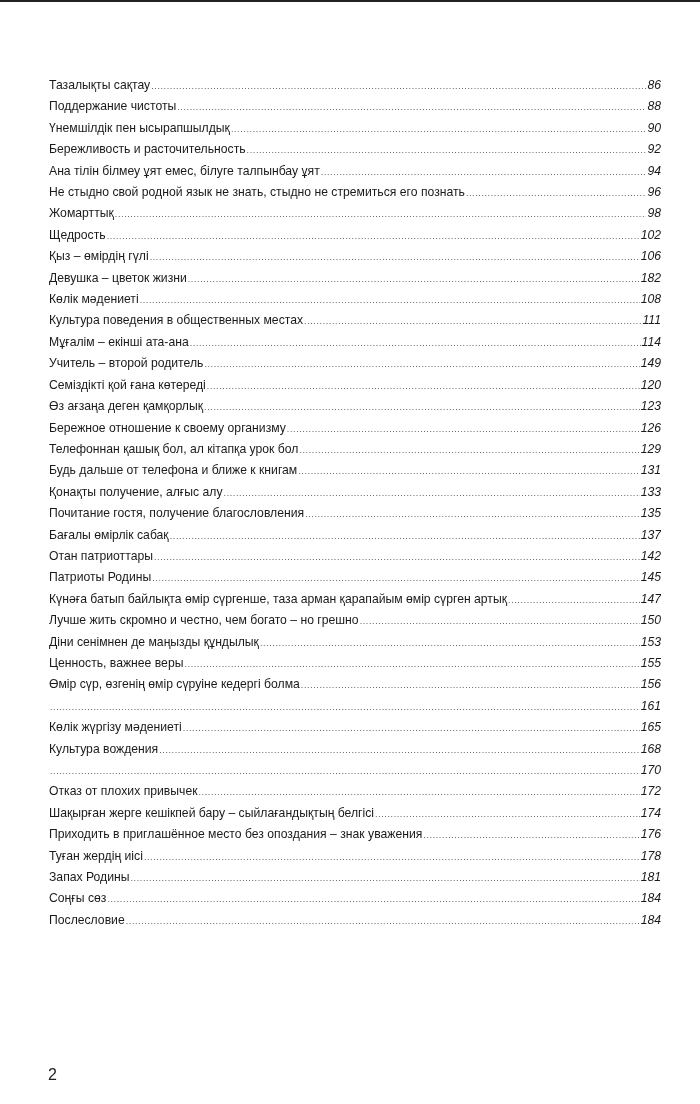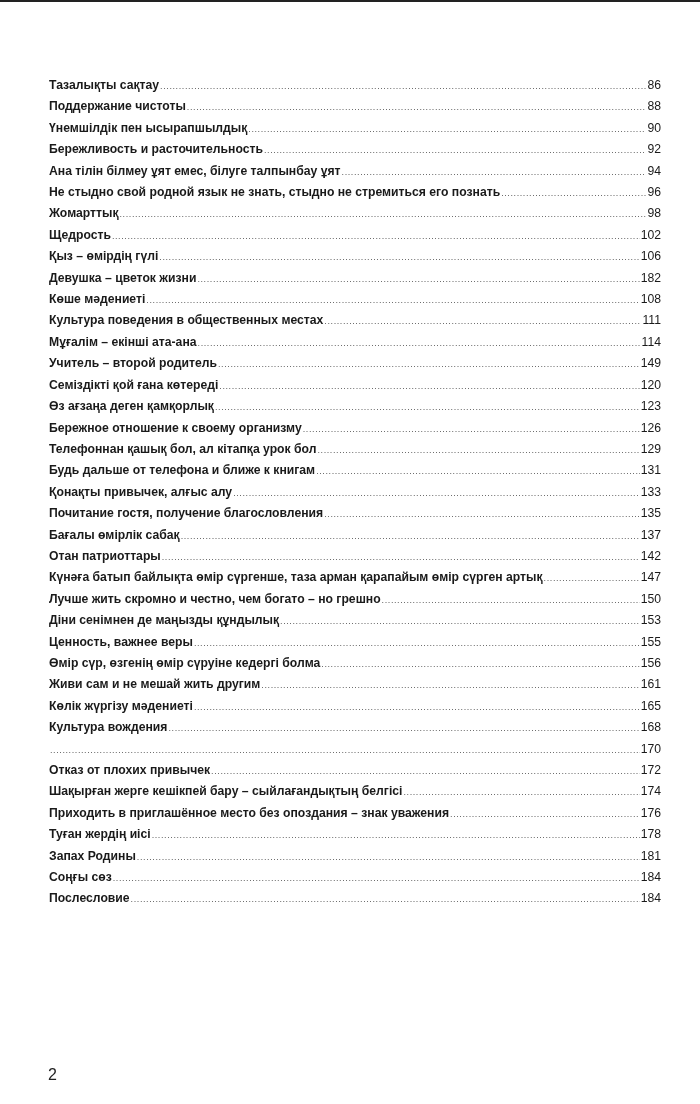--- a/index.html
+++ b/index.html
@@ -6,29 +6,29 @@
   body {
     width: 700px; height: 1104px; background: #ffffff; position: relative; overflow: hidden;
     font-family: "Liberation Sans", sans-serif; color: #1a1a1a;
   }
   .top-edge { position: absolute; left: 0; top: 0; width: 700px; height: 2px; background: #222; }
   .toc { position: absolute; left: 49px; top: 75px; width: 612px; }
   .toc-row {
     display: flex; align-items: baseline; height: 21.42px; line-height: 21.42px;
     font-size: 12.2px; white-space: nowrap; overflow: hidden;
   }
-  .toc-title { font-weight: bold; flex: 0 0 auto; }
+  .toc-title { font-weight: normal; flex: 0 0 auto; }
   .toc-dots {
     flex: 1 1 auto; overflow: hidden; margin: 0 1px; color: #555;
     font-size: 9px; letter-spacing: 0.6px;
   }
   .toc-dots::before {
     content: "..............................................................................................................................................................................................................................";
   }
-  .toc-page { flex: 0 0 auto; text-align: left; font-weight: normal; }
+  .toc-page { flex: 0 0 auto; text-align: left; font-weight: normal; font-style: italic; }
   .page-number { position: absolute; left: 48px; top: 1066px; font-size: 16px; color: #222; }
 </style>
 </head>
 <body>
 
 <div class="top-edge"></div>
 
 <div class="toc" id="toc">
     <div class="toc-row">
       <span class="toc-title">Тазалықты сақтау</span>
@@ -74,21 +74,21 @@
       <span class="toc-title">Қыз – өмірдің гүлі</span>
       <span class="toc-dots"></span>
       <span class="toc-page">106</span>
     </div>
     <div class="toc-row">
       <span class="toc-title">Девушка – цветок жизни</span>
       <span class="toc-dots"></span>
       <span class="toc-page">182</span>
     </div>
     <div class="toc-row">
-      <span class="toc-title">Көше мәдениеті</span>
+      <span class="toc-title">Көлік мәдениеті</span>
       <span class="toc-dots"></span>
       <span class="toc-page">108</span>
     </div>
     <div class="toc-row">
       <span class="toc-title">Культура поведения в общественных местах</span>
       <span class="toc-dots"></span>
       <span class="toc-page">111</span>
     </div>
     <div class="toc-row">
       <span class="toc-title">Мұғалім – екінші ата-ана</span>
@@ -119,40 +119,45 @@
       <span class="toc-title">Телефоннан қашық бол, ал кітапқа урок бол</span>
       <span class="toc-dots"></span>
       <span class="toc-page">129</span>
     </div>
     <div class="toc-row">
       <span class="toc-title">Будь дальше от телефона и ближе к книгам</span>
       <span class="toc-dots"></span>
       <span class="toc-page">131</span>
     </div>
     <div class="toc-row">
-      <span class="toc-title">Қонақты привычек, алғыс алу</span>
+      <span class="toc-title">Қонақты получение, алғыс алу</span>
       <span class="toc-dots"></span>
       <span class="toc-page">133</span>
     </div>
     <div class="toc-row">
       <span class="toc-title">Почитание гостя, получение благословления</span>
       <span class="toc-dots"></span>
       <span class="toc-page">135</span>
     </div>
     <div class="toc-row">
       <span class="toc-title">Бағалы өмірлік сабақ</span>
       <span class="toc-dots"></span>
       <span class="toc-page">137</span>
     </div>
     <div class="toc-row">
       <span class="toc-title">Отан патриоттары</span>
       <span class="toc-dots"></span>
       <span class="toc-page">142</span>
     </div>
     <div class="toc-row">
+      <span class="toc-title">Патриоты Родины</span>
+      <span class="toc-dots"></span>
+      <span class="toc-page">145</span>
+    </div>
+    <div class="toc-row">
       <span class="toc-title">Күнәға батып байлықта өмір сүргенше, таза арман қарапайым өмір сүрген артық</span>
       <span class="toc-dots"></span>
       <span class="toc-page">147</span>
     </div>
     <div class="toc-row">
       <span class="toc-title">Лучше жить скромно и честно, чем богато – но грешно</span>
       <span class="toc-dots"></span>
       <span class="toc-page">150</span>
     </div>
     <div class="toc-row">
@@ -164,21 +169,20 @@
       <span class="toc-title">Ценность, важнее веры</span>
       <span class="toc-dots"></span>
       <span class="toc-page">155</span>
     </div>
     <div class="toc-row">
       <span class="toc-title">Өмір сүр, өзгенің өмір сүруіне кедергі болма</span>
       <span class="toc-dots"></span>
       <span class="toc-page">156</span>
     </div>
     <div class="toc-row">
-      <span class="toc-title">Живи сам и не мешай жить другим</span>
       <span class="toc-dots"></span>
       <span class="toc-page">161</span>
     </div>
     <div class="toc-row">
       <span class="toc-title">Көлік жүргізу мәдениеті</span>
       <span class="toc-dots"></span>
       <span class="toc-page">165</span>
     </div>
     <div class="toc-row">
       <span class="toc-title">Культура вождения</span>

